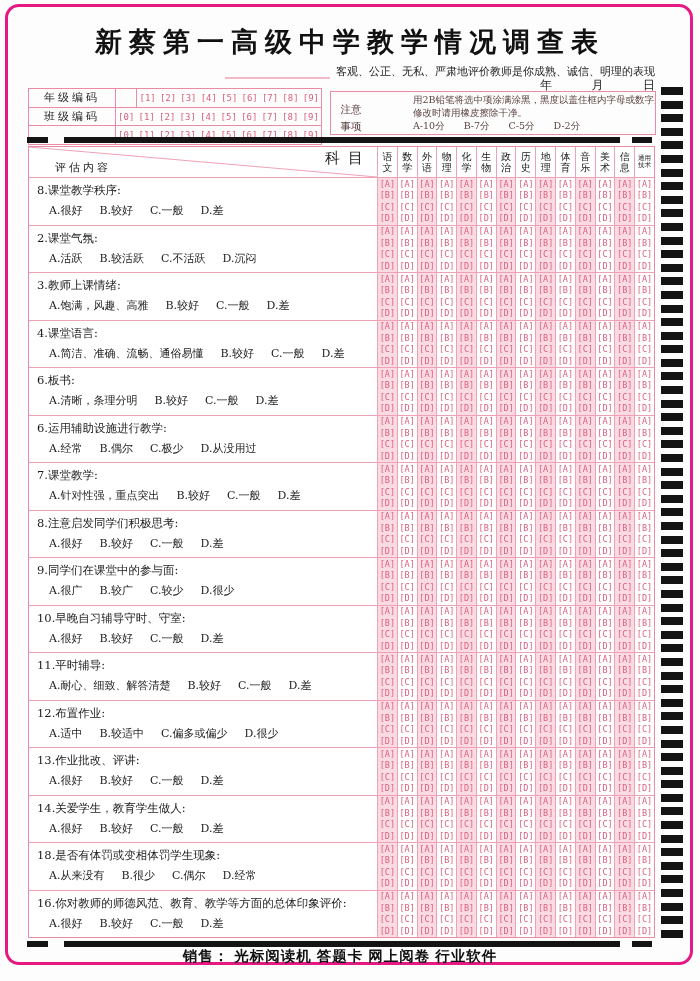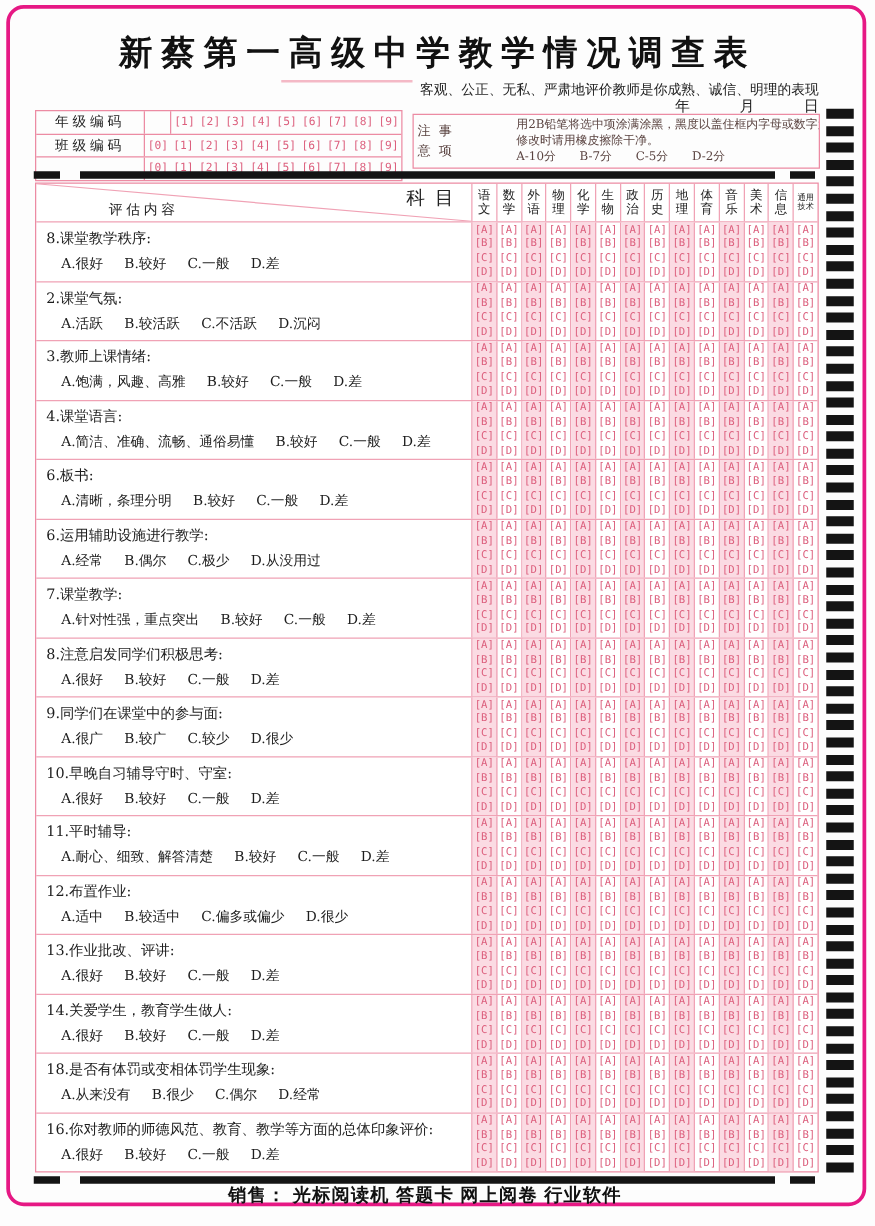--- a/index.html
+++ b/index.html
@@ -10,21 +10,21 @@
   .frame{
     position:absolute;left:5px;top:4px;width:688px;height:961px;
     border:3px solid #e61884;border-radius:14px;box-sizing:border-box;z-index:0;
   }
   
   .title{
     position:absolute;left:60px;top:24px;width:580px;text-align:center;
     font-family:"DejaVu Serif",serif;font-weight:bold;font-size:27px;
     letter-spacing:7px;color:#111;
   }
-  .subtitle-row{position:absolute;left:225px;top:64px;width:430px;display:flex;align-items:flex-start;}
+  .subtitle-row{position:absolute;left:225px;top:64px;width:430px;display:flex;align-items:flex-end;}
   .subtitle-line{width:115px;height:0;border-top:2px solid #f4b9c6;margin-right:6px;}
   .subtitle{font-family:"DejaVu Serif",serif;font-size:11px;color:#222;white-space:nowrap;}
   .date-row{position:absolute;left:540px;top:77px;width:115px;display:flex;justify-content:space-between;
     font-family:"DejaVu Serif",serif;font-size:12px;color:#222;}
   
   .code-table{
     position:absolute;left:28px;top:88px;width:294px;height:57px;
     border:1px solid #ec8ba3;box-sizing:border-box;display:flex;flex-direction:column;
   }
   .code-row{flex:1;display:flex;align-items:center;border-bottom:1px solid #ec8ba3;}
@@ -37,40 +37,40 @@
   .digit-strip{flex:1;display:flex;height:100%;align-items:center;}
   .digit-slot{flex:1;text-align:center;font-family:"DejaVu Sans Mono",monospace;
     font-size:9px;color:#dc5f7d;height:100%;display:flex;align-items:center;justify-content:center;}
   .digit-slot.empty{border-right:1px solid #ec8ba3;}
   
   .notice{
     position:absolute;left:330px;top:91px;width:326px;height:44px;
     border:1px solid #ec8ba3;box-sizing:border-box;display:flex;
   }
   .notice-label{
-    width:34px;border-right:0;display:flex;flex-direction:row;justify-content:space-between;
+    width:34px;border-right:0;display:flex;flex-direction:column;justify-content:flex-end;
     align-items:center;font-family:"DejaVu Serif",serif;font-size:10.5px;color:#5a4340;line-height:1.55;
     padding-left:3px;
   }
   .notice-body{flex:1;padding:2px 2px 1px 5px;font-family:"DejaVu Serif",serif;
     font-size:9.5px;line-height:1.35;color:#5a4340;white-space:nowrap;overflow:hidden;margin-left:40px;}
   
   .bar{position:absolute;background:#141414;height:6px;}
   
   .survey{
     position:absolute;left:28px;top:146px;width:627px;height:792px;
     border:1px solid #ec8ba3;box-sizing:border-box;display:flex;flex-direction:column;background:#fff;
   }
   .s-row{display:flex;border-top:1px solid #f0a2b5;}
   .s-row.header{border-top:none;height:30px;flex:none;}
   .s-row.qrow{flex:1;}
   .left-cell{width:349px;flex:none;border-right:1px solid #f0a2b5;position:relative;box-sizing:border-box;}
   .header .left-cell .diag{position:absolute;left:0;top:0;width:100%;height:100%;}
   .content-hdr{position:absolute;left:26px;bottom:2px;font-family:Liberation Mono, monospace;
-    font-size:11px;letter-spacing:3px;color:#222;margin-left:32px;}
+    font-size:11px;letter-spacing:3px;color:#222;}
   .subject-hdr-lbl{position:absolute;right:6px;top:2px;font-family:"DejaVu Serif",serif;
     font-size:15px;letter-spacing:8px;color:#222;}
   .col-cell{flex:1;border-right:1px solid #f0a2b5;display:flex;flex-direction:column;
     align-items:center;justify-content:space-around;box-sizing:border-box;min-width:0;}
   .col-cell:last-child{border-right:none;}
   .col-cell.shade{background:#fbdbe3;}
   .subj{display:flex;flex-direction:column;align-items:center;justify-content:center;
     font-family:"DejaVu Serif",serif;font-size:10px;line-height:1.15;color:#222;}
   .subj.small{font-size:6.5px;line-height:1.05;}
   .bubble{font-family:"DejaVu Sans Mono",monospace;font-size:8.5px;color:#dc5f7d;

